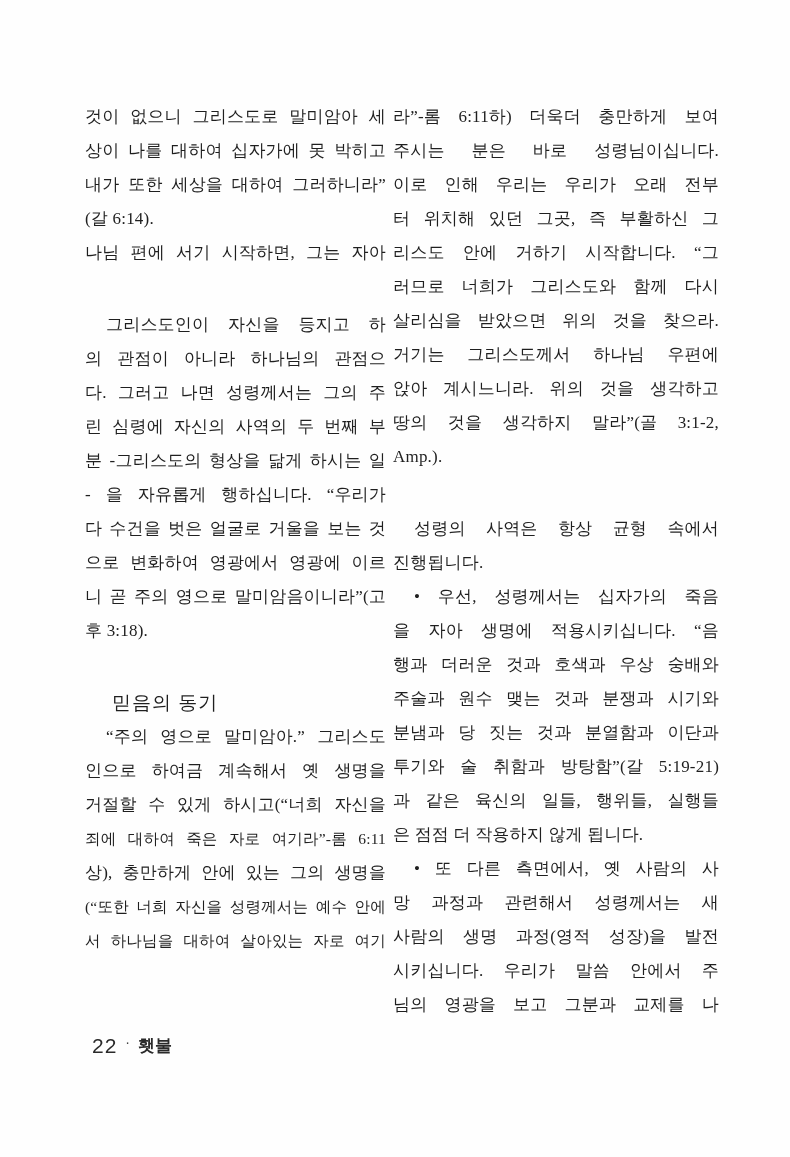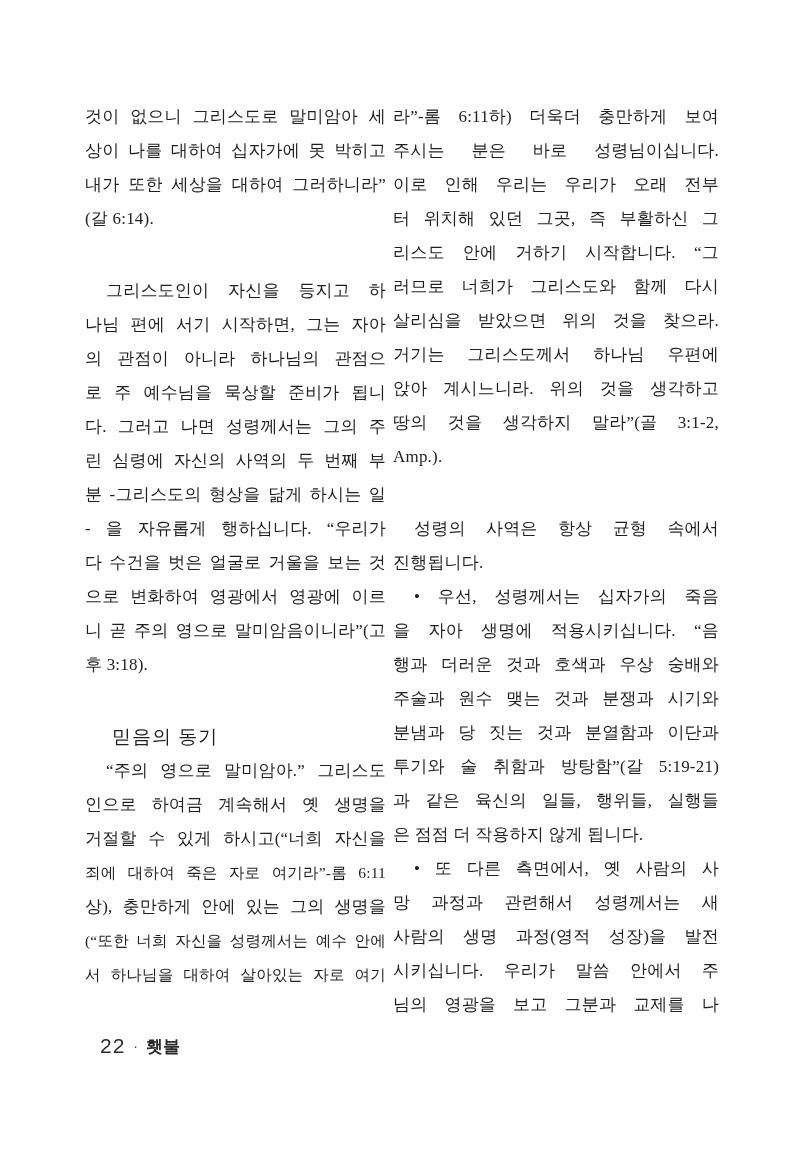--- a/index.html
+++ b/index.html
@@ -50,25 +50,24 @@
     font-size: 19px;
     letter-spacing: 1px;
     text-align-last: left;
     text-indent: 27px;
   }
   .footer {
     position: absolute;
     left: 92px;
     top: 1034px;
     display: flex;
-    align-items: center;
+    align-items: flex-start;
     gap: 8px;
     font-family: "Liberation Sans", sans-serif;
     color: #2a2a2a;
-    margin-left: 8px;
   }
   .footer .pagenum {
     font-size: 21px;
     letter-spacing: 1px;
   }
   .footer .sep {
     font-size: 14px;
     color: #444;
   }
   .footer .booktitle {
@@ -79,24 +78,23 @@
 </head>
 <body>
 
 <div class="page">
 
   <div class="col col-left">
       <div class="line">것이 없으니 그리스도로 말미암아 세</div>
       <div class="line">상이 나를 대하여 십자가에 못 박히고</div>
       <div class="line">내가 또한 세상을 대하여 그러하니라”</div>
       <div class="line end">(갈 6:14).</div>
+      <div class="line">나님 편에 서기 시작하면, 그는 자아</div>
       <div class="line indent gap">그리스도인이 자신을 등지고 하</div>
-      <div class="line">나님 편에 서기 시작하면, 그는 자아</div>
       <div class="line">의 관점이 아니라 하나님의 관점으</div>
-      <div class="line">로 주 예수님을 묵상할 준비가 됩니</div>
       <div class="line">다. 그러고 나면 성령께서는 그의 주</div>
       <div class="line">린 심령에 자신의 사역의 두 번째 부</div>
       <div class="line">분 -그리스도의 형상을 닮게 하시는 일</div>
       <div class="line">- 을 자유롭게 행하십니다. “우리가</div>
       <div class="line">다 수건을 벗은 얼굴로 거울을 보는 것</div>
       <div class="line">으로 변화하여 영광에서 영광에 이르</div>
       <div class="line">니 곧 주의 영으로 말미암음이니라”(고</div>
       <div class="line end">후 3:18).</div>
       <div class="line heading gap">믿음의 동기</div>
       <div class="line indent">“주의 영으로 말미암아.” 그리스도</div>

